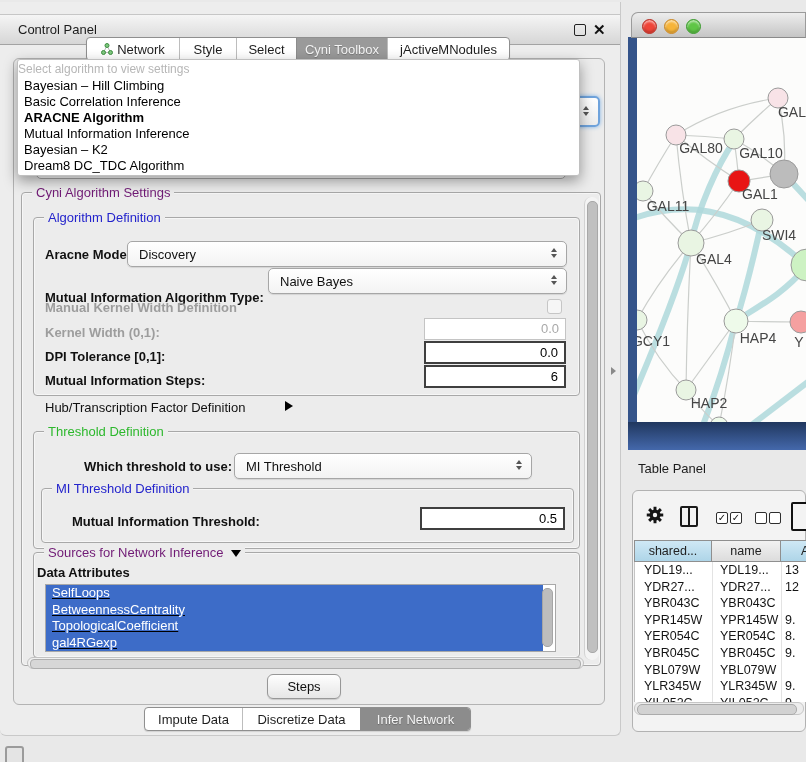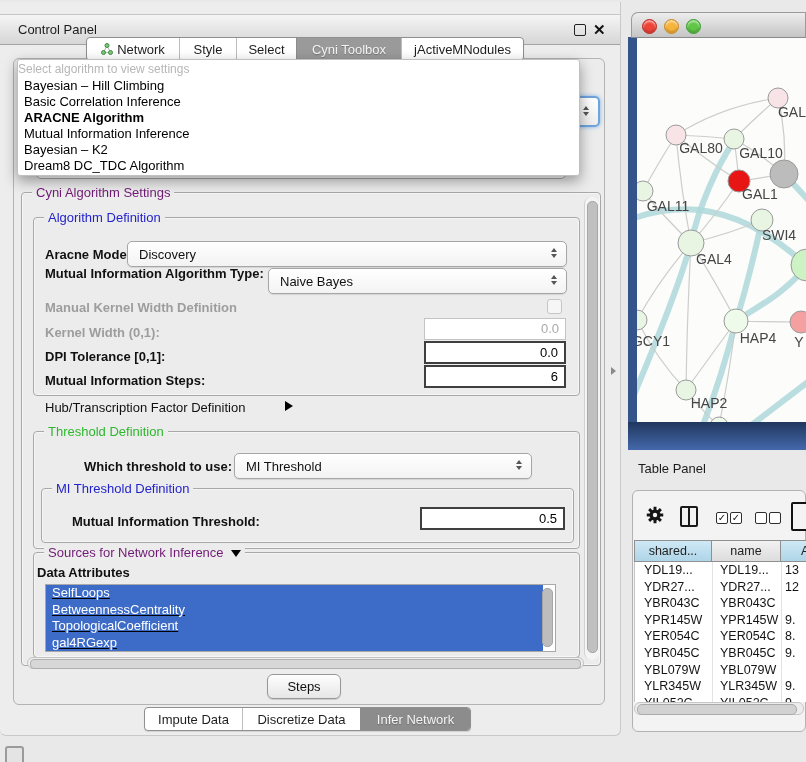--- a/index.html
+++ b/index.html
@@ -194,21 +194,21 @@
             <circle cx="9.5" cy="9.5" r="2" fill="#7ec87e" stroke="#3e8e41"></circle>
           </svg>
           <span>Network</span>
         </div>
         <div class="tab" style="width: 57px;">
           <span>Style</span>
         </div>
         <div class="tab" style="width: 60px;">
           <span>Select</span>
         </div>
-        <div class="tab sel" style="width: 105px; justify-content: center;">
+        <div class="tab sel" style="width: 91px; justify-content: center;">
           <span>Cyni Toolbox</span>
         </div>
         <div class="tab" style="width: 122px;">
           <span>jActiveMNodules</span>
         </div>
       </div>
 
     <div id="popup">
       <div class="p-hint">Select algorithm to view settings</div>
       <div id="popup-items">
@@ -232,21 +232,21 @@
       <span class="lg lg-blue">Algorithm Definition</span>
     </div>
     <span class="lbl b" style="left:45px;top:245px;">Aracne Mode:</span>
     <div id="combo-aracne" class="combo">
       <span class="ct">Discovery</span>
       <span class="spin">
           <i class="u"></i>
           <i class="dn"></i>
         </span>
     </div>
-    <span class="lbl b" style="left:45px;top:264px;">Mutual Information Algorithm Type:</span>
+    <span class="lbl b" style="left:45px;top:288px;">Mutual Information Algorithm Type:</span>
     <div id="combo-mitype" class="combo">
       <span class="ct">Naive Bayes</span>
       <span class="spin">
           <i class="u"></i>
           <i class="dn"></i>
         </span>
     </div>
     <span class="lbl b dis" style="left:45px;top:298px;">Manual Kernel Width Definition</span>
     <div id="chk-kernel"></div>
     <span class="lbl b dis" style="left:45px;top:323px;">Kernel Width (0,1):</span>

